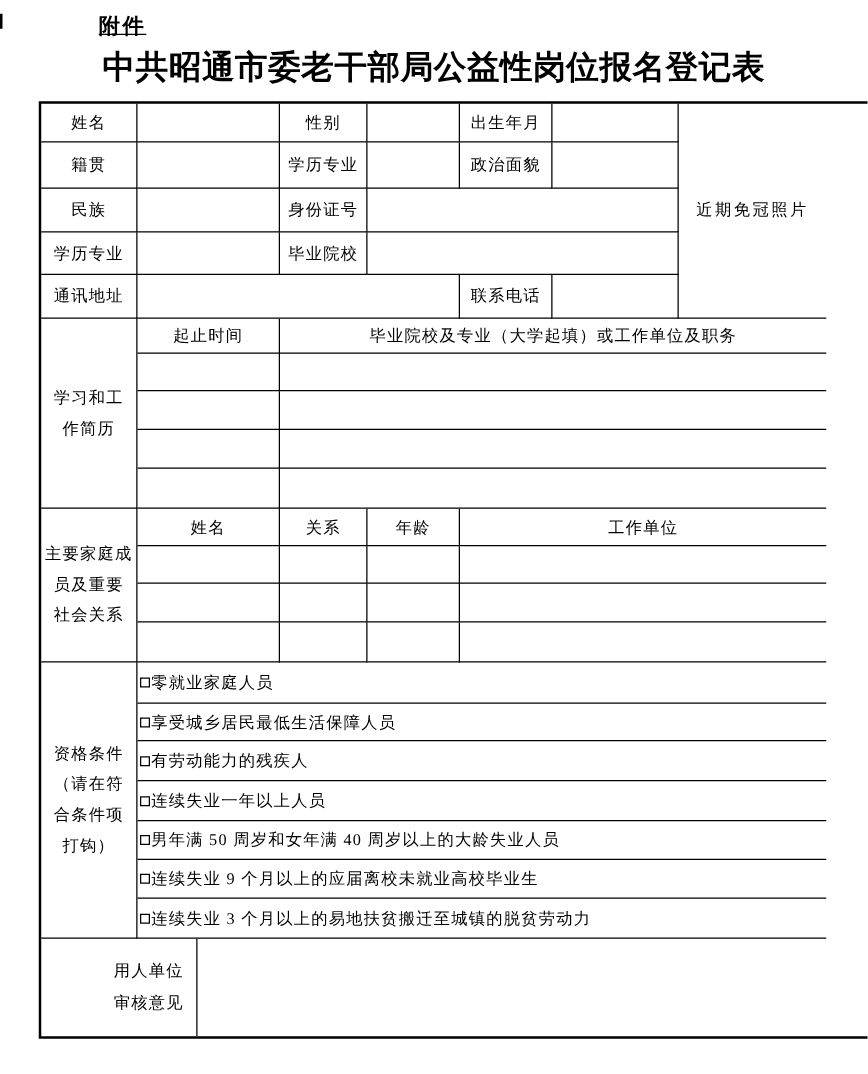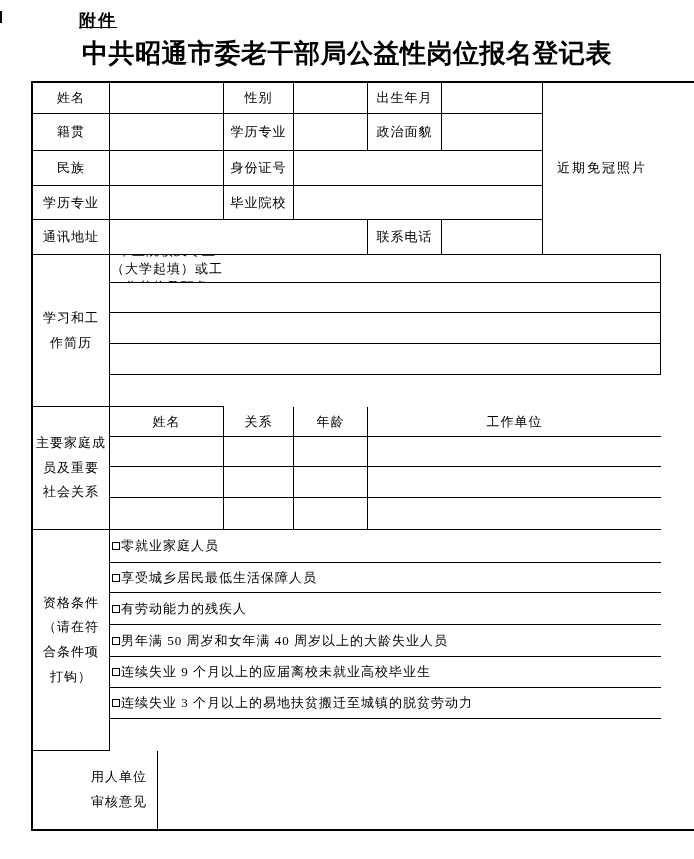--- a/index.html
+++ b/index.html
@@ -86,20 +86,21 @@
 
     <div class="c">通讯地址</div>
     <div class="c" style="grid-column:2/5;grid-row:5"></div>
     <div class="c">联系电话</div>
     <div class="c"></div>
   </div>
 
   <div class="sec s2">
     <div class="c vlab" style="grid-column:1;grid-row:1/6">学习和工
 作简历</div>
+    <div class="c">起止时间</div>
     <div class="c noR">毕业院校及专业（大学起填）或工作单位及职务</div>
 
     <div class="c"></div>
     <div class="c noR"></div>
     <div class="c"></div>
     <div class="c noR"></div>
     <div class="c"></div>
     <div class="c noR"></div>
     <div class="c"></div>
     <div class="c noR"></div>
@@ -137,20 +138,23 @@
 （请在符
 合条件项
 打钩）</div>
     <div class="c noR q-item">
       <span><span class="cbx"></span><span>享受城乡居民最低生活保障人员</span></span>
     </div>
     <div class="c noR q-item">
       <span><span class="cbx"></span><span>有劳动能力的残疾人</span></span>
     </div>
     <div class="c noR q-item">
+      <span><span class="cbx"></span><span>连续失业一年以上人员</span></span>
+    </div>
+    <div class="c noR q-item">
       <span><span class="cbx"></span><span>男年满 50 周岁和女年满 40 周岁以上的大龄失业人员</span></span>
     </div>
     <div class="c noR q-item">
       <span><span class="cbx"></span><span>连续失业 9 个月以上的应届离校未就业高校毕业生</span></span>
     </div>
     <div class="c noR q-item">
       <span><span class="cbx"></span><span>连续失业 3 个月以上的易地扶贫搬迁至城镇的脱贫劳动力</span></span>
     </div>
   </div>
 

